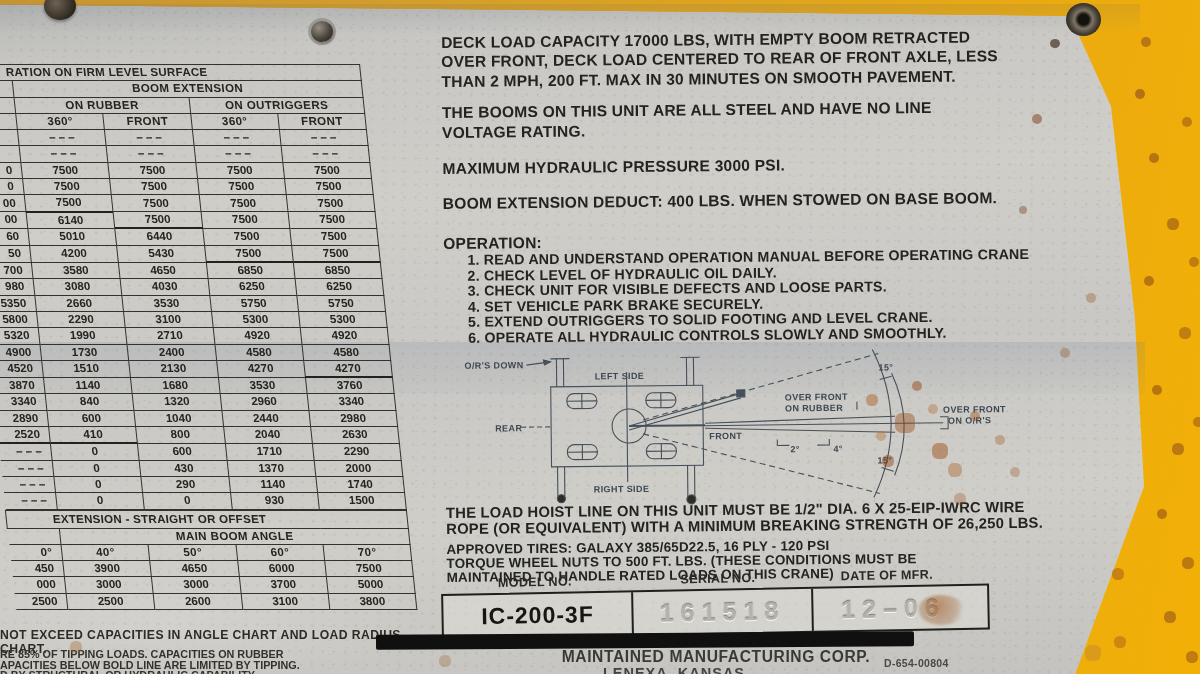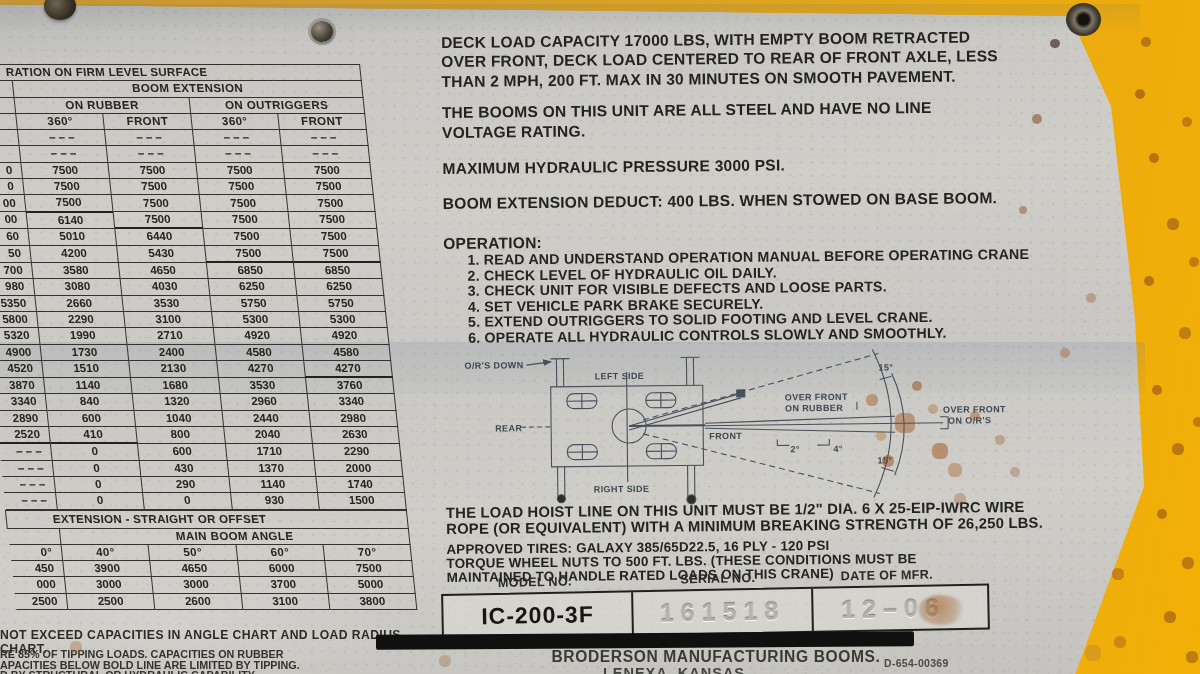--- a/index.html
+++ b/index.html
@@ -472,21 +472,21 @@
     <div class="idbox w-serial">
         <span class="stamp">161518</span>
       </div>
     <div class="idbox w-date">
         <span class="stamp">12–06</span>
       </div>
   </div>
 </div>
 
 <div class="blackbar"></div>
-<div class="brand">BRODERSON MANUFACTURING BOOMS.</div>
+<div class="brand">MAINTAINED MANUFACTURING CORP.</div>
 <div class="city">LENEXA, KANSAS</div>
-<div class="partno">D-654-00369</div>
+<div class="partno">D-654-00804</div>
 
 <div class="bolt-tl"></div>
 <div class="screw-a"></div>
 <div class="screw-b"></div>
 <div class="rust-cluster"></div>
 <div class="rust-smudge"></div>
 
 </body></html>

